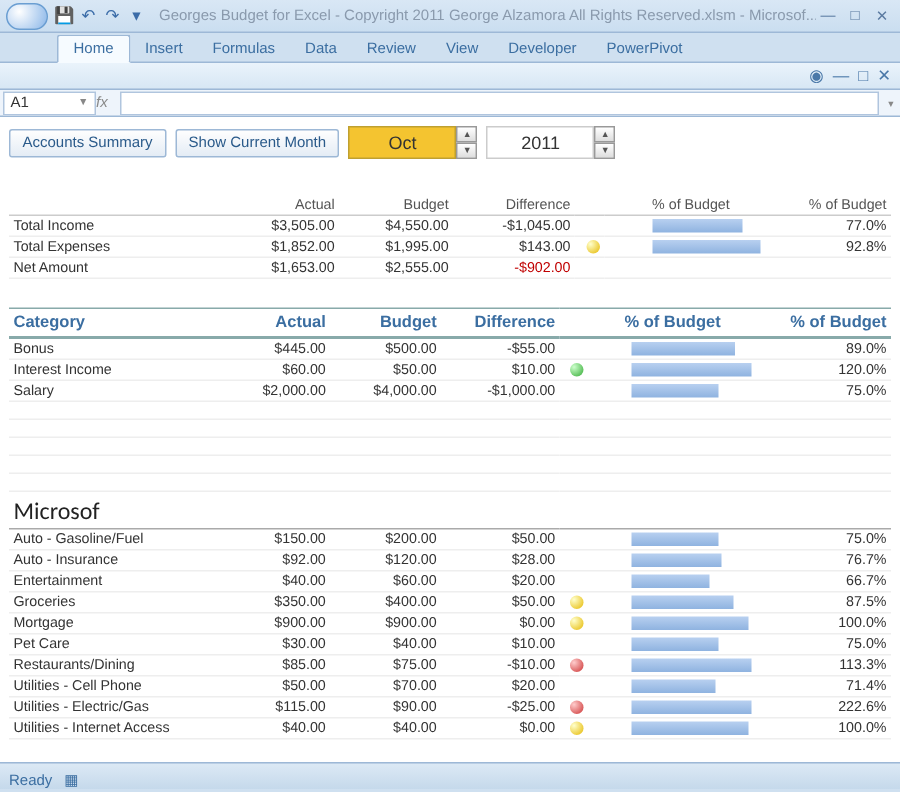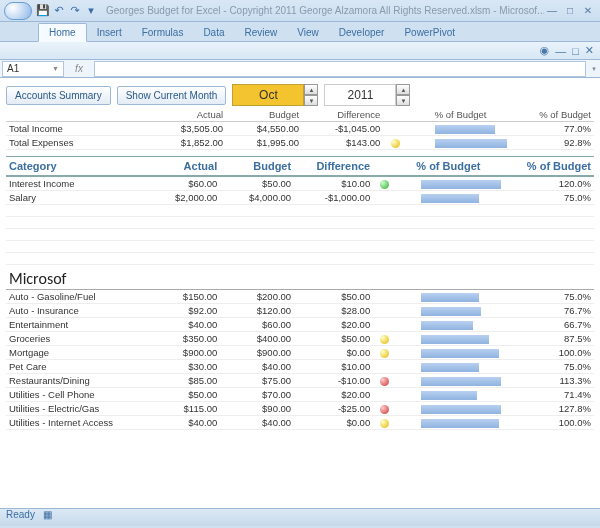--- a/index.html
+++ b/index.html
@@ -11,45 +11,45 @@
 .title-text{flex:1;text-align:left;color:#8a9aad;font-size:10px;padding-left:8px;white-space:nowrap;overflow:hidden}
 .winctl{display:flex;gap:2px}
 .winctl span{width:16px;height:14px;display:flex;align-items:center;justify-content:center;color:#5a7aa0;font-size:10px;border:1px solid transparent}
 .ribbon-tabs{height:20px;background:#cfe0f0;display:flex;align-items:flex-end;padding:0 38px;gap:0;border-bottom:1px solid #9db8d6}
 .tab{padding:3px 10px;font-size:10px;color:#3b6ea1;cursor:pointer}
 .tab.active{background:#f6fbff;border:1px solid #9db8d6;border-bottom:1px solid #f6fbff;border-radius:2px 2px 0 0;margin-bottom:-1px}
 .ribbon-strip{height:18px;background:linear-gradient(#eaf3fb,#d7e7f4);border-bottom:1px solid #9db8d6;display:flex;justify-content:flex-end;align-items:center;padding-right:6px;gap:6px}
 .ribbon-strip span{color:#4a78a8;font-size:11px}
 .namebox-row{height:18px;background:#eef4fb;display:flex;align-items:center;border-bottom:1px solid #9db8d6}
 .namebox{width:62px;height:16px;background:#fff;border:1px solid #b0c5de;margin-left:2px;font-size:10px;padding:0 4px;display:flex;align-items:center;justify-content:space-between;color:#333}
-.fx{width:30px;text-align:center;color:#8a8a8a;font-style:italic;font-size:10px}
+.fx{width:16px;color:#8a8a8a;font-style:italic;font-size:10px}
 .formula{flex:1;height:16px;background:#fff;border:1px solid #b0c5de;margin-right:2px}
 .sheet{background:#fff;height:430px;padding:6px;overflow:hidden}
-.toprow{display:flex;align-items:center;gap:6px;margin-bottom:2px}
+.toprow{display:flex;align-items:center;gap:6px;margin-bottom:24px}
 .btn3d{background:linear-gradient(#fefefe,#e4ecf5);border:1px solid #9db8d6;border-radius:2px;padding:3px 8px;font-size:10px;color:#2a5a8a;cursor:pointer}
 .report-title{flex:1;text-align:center;color:#3b6ea1;font-weight:bold;font-size:14px}
 .datebox{display:flex;align-items:center}
 .datebox .val{width:72px;height:22px;background:#f4c430;display:flex;align-items:center;justify-content:center;font-size:12px;color:#333;border:1px solid #bfa030}
 .spin{width:14px;display:flex;flex-direction:column}
 .spin div{height:11px;border:1px solid #999;background:linear-gradient(#fff,#ddd);font-size:6px;display:flex;align-items:center;justify-content:center;color:#555;cursor:pointer}
 table{width:100%;border-collapse:collapse;font-size:9.5px;color:#333}
 th,td{padding:1px 3px;text-align:right;white-space:nowrap}
 td:first-child,th:first-child{text-align:left}
 .hdr td{color:#555;border-bottom:1px solid #ccc}
 .bluehdr td{color:#3b6ea1;font-weight:bold;font-size:11px;border-top:1px solid #8aa;border-bottom:2px solid #8aa;padding:3px}
 .sect td{font-size:16px;font-weight:normal;color:#222;border-bottom:1px solid #aaa;padding-top:4px;font-family:Calibri,sans-serif}
 .rowline td{border-bottom:1px solid #eee}
 .neg{color:#c00000}
 .bar{display:inline-block;height:9px;background:linear-gradient(#b8d0f0,#8fb3e0);border:0;vertical-align:middle}
 .barwrap{width:80px;display:inline-block;text-align:left}
 .dot{width:9px;height:9px;border-radius:50%;display:inline-block;vertical-align:middle}
 .dg{background:radial-gradient(circle at 30% 30%,#cfc,#3a3)}
 .dy{background:radial-gradient(circle at 30% 30%,#ffc,#e5b800)}
 .dr{background:radial-gradient(circle at 30% 30%,#fcc,#c33)}
-.status{height:18px;background:linear-gradient(#dce9f5,#c5d9eb);border-top:1px solid #9db8d6;display:flex;align-items:flex-start;padding:0 6px;color:#3b6ea1;font-size:10px;gap:8px}
+.status{height:18px;background:linear-gradient(#dce9f5,#c5d9eb);border-top:1px solid #9db8d6;display:flex;align-items:flex-end;padding:0 6px;color:#3b6ea1;font-size:10px;gap:8px}
 .c-cat{width:110px}
 .c-a{width:58px}
 .c-b{width:58px}
 .c-d{width:62px}
 .c-i{width:14px}
 .c-bar{width:88px}
 .c-p{width:50px}
 </style>
 </head>
 <body>
@@ -141,37 +141,55 @@
         </tr>
         <tr class="rowline">
           <td class="c-cat">Total Expenses</td>
           <td class="c-a">$1,852.00</td>
           <td class="c-b">$1,995.00</td>
           <td class="c-d ">$143.00</td>
           <td class="c-i"><span class="dot dy"></span></td>
           <td class="c-bar"><span class="barwrap"><span class="bar" style="width:72px"></span></span></td>
           <td class="c-p">92.8%</td>
         </tr>
+        <tr class="rowline">
+          <td class="c-cat">Net Amount</td>
+          <td class="c-a">$1,653.00</td>
+          <td class="c-b">$2,555.00</td>
+          <td class="c-d neg">-$902.00</td>
+          <td class="c-i"></td>
+          <td class="c-bar"></td>
+          <td class="c-p"></td>
+        </tr>
       </tbody>
   </table>
 
-  <table style="margin-top:6px">
+  <table style="margin-top:19px">
     <tbody>
         <tr class="bluehdr">
       <td class="c-cat">Category</td>
       <td class="c-a">Actual</td>
       <td class="c-b">Budget</td>
       <td class="c-d">Difference</td>
       <td class="c-i"></td>
       <td class="c-bar" style="text-align:center">% of Budget</td>
       <td class="c-p">% of Budget</td>
     </tr>
     </tbody>
       <tbody id="inc">
         <tr class="rowline">
+          <td class="c-cat">Bonus</td>
+          <td class="c-a">$445.00</td>
+          <td class="c-b">$500.00</td>
+          <td class="c-d ">-$55.00</td>
+          <td class="c-i"></td>
+          <td class="c-bar"><span class="barwrap"><span class="bar" style="width:69px"></span></span></td>
+          <td class="c-p">89.0%</td>
+        </tr>
+        <tr class="rowline">
           <td class="c-cat">Interest Income</td>
           <td class="c-a">$60.00</td>
           <td class="c-b">$50.00</td>
           <td class="c-d ">$10.00</td>
           <td class="c-i"><span class="dot dg"></span></td>
           <td class="c-bar"><span class="barwrap"><span class="bar" style="width:80px"></span></span></td>
           <td class="c-p">120.0%</td>
         </tr>
         <tr class="rowline">
           <td class="c-cat">Salary</td>
@@ -278,21 +296,21 @@
           <td class="c-bar"><span class="barwrap"><span class="bar" style="width:56px"></span></span></td>
           <td class="c-p">71.4%</td>
         </tr>
         <tr class="rowline">
           <td class="c-cat">Utilities - Electric/Gas</td>
           <td class="c-a">$115.00</td>
           <td class="c-b">$90.00</td>
           <td class="c-d ">-$25.00</td>
           <td class="c-i"><span class="dot dr"></span></td>
           <td class="c-bar"><span class="barwrap"><span class="bar" style="width:80px"></span></span></td>
-          <td class="c-p">127.8%</td>
+          <td class="c-p">222.6%</td>
         </tr>
         <tr class="rowline">
           <td class="c-cat">Utilities - Internet Access</td>
           <td class="c-a">$40.00</td>
           <td class="c-b">$40.00</td>
           <td class="c-d ">$0.00</td>
           <td class="c-i"><span class="dot dy"></span></td>
           <td class="c-bar"><span class="barwrap"><span class="bar" style="width:78px"></span></span></td>
           <td class="c-p">100.0%</td>
         </tr>

